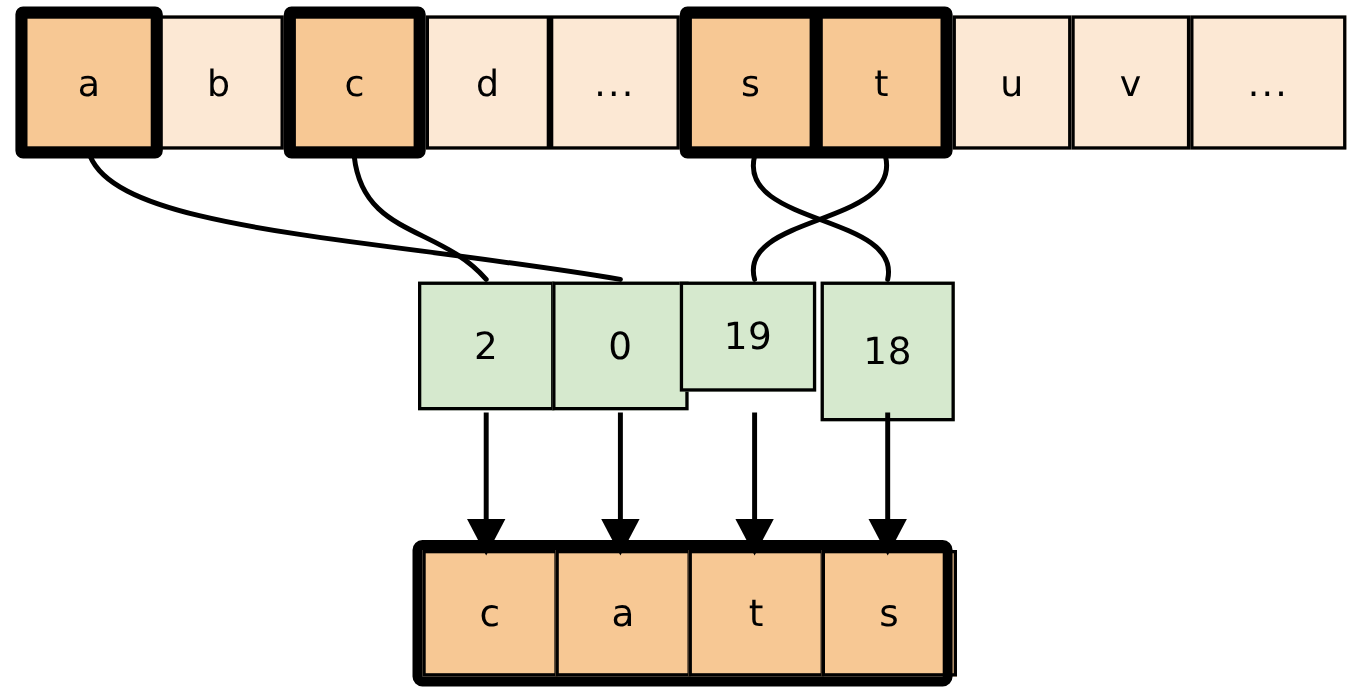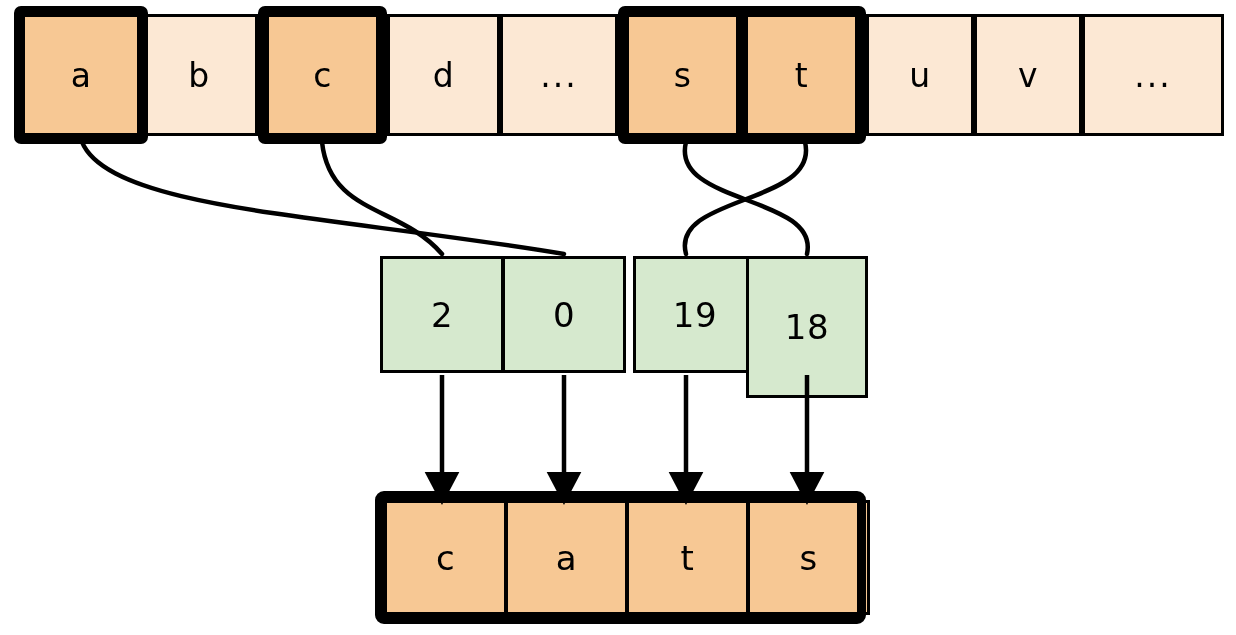--- a/index.html
+++ b/index.html
@@ -124,24 +124,24 @@
   <div class="hl-frame" style="left:258px; top:6px; width:129px; height:138px;"></div>
   <div class="hl-frame" style="left:618px; top:6px; width:248px; height:138px;"></div>
   <div class="hl-divider" style="left:737px; top:14px; width:9px; height:122px;"></div>
 
   <div class="cell idx-cell" style="left:380px; top:256px; width:124px; height:117px;">
     <span>2</span>
   </div>
   <div class="cell idx-cell" style="left:502px; top:256px; width:124px; height:117px;">
     <span>0</span>
   </div>
-  <div class="cell idx-cell" style="left:633px; top:256px; width:124px; height:117px;">
+  <div class="cell idx-cell" style="left:618px; top:256px; width:124px; height:100px;">
     <span>19</span>
   </div>
-  <div class="cell idx-cell" style="left:746px; top:256px; width:122px; height:142px;text-align:center;">
+  <div class="cell idx-cell" style="left:746px; top:256px; width:122px; height:127px;text-align:center;">
     <span>18</span>
   </div>
 
   <div class="cell out-cell" style="left:384px; top:500px; width:123px; height:115px;">
     <span>c</span>
   </div>
   <div class="cell out-cell" style="left:505px; top:500px; width:123px; height:115px;">
     <span>a</span>
   </div>
   <div class="cell out-cell" style="left:626px; top:500px; width:123px; height:115px;">

